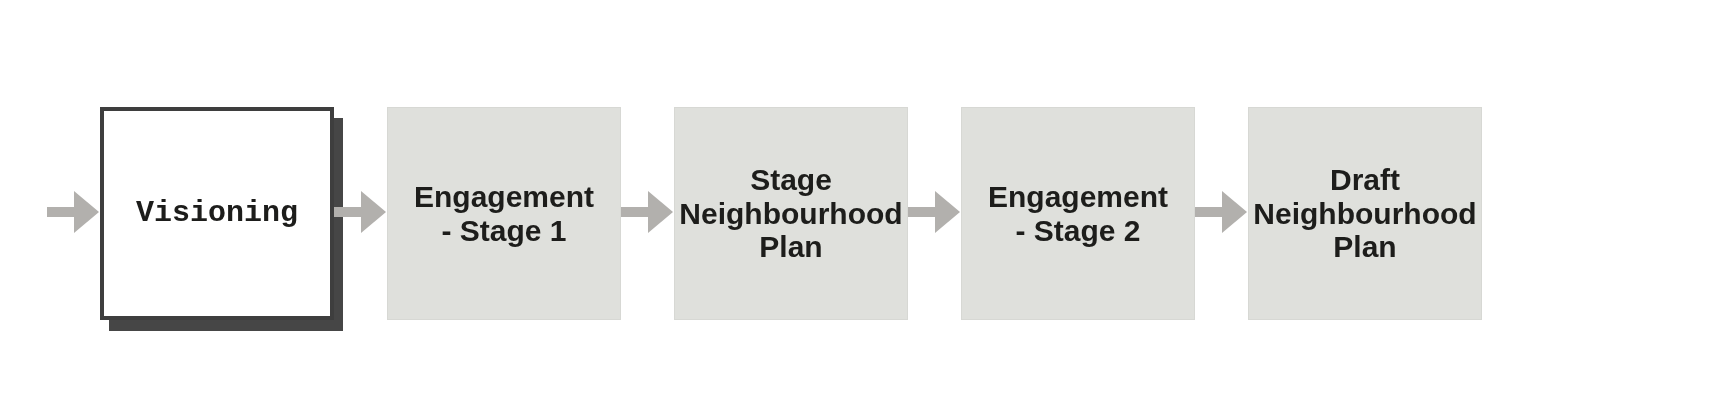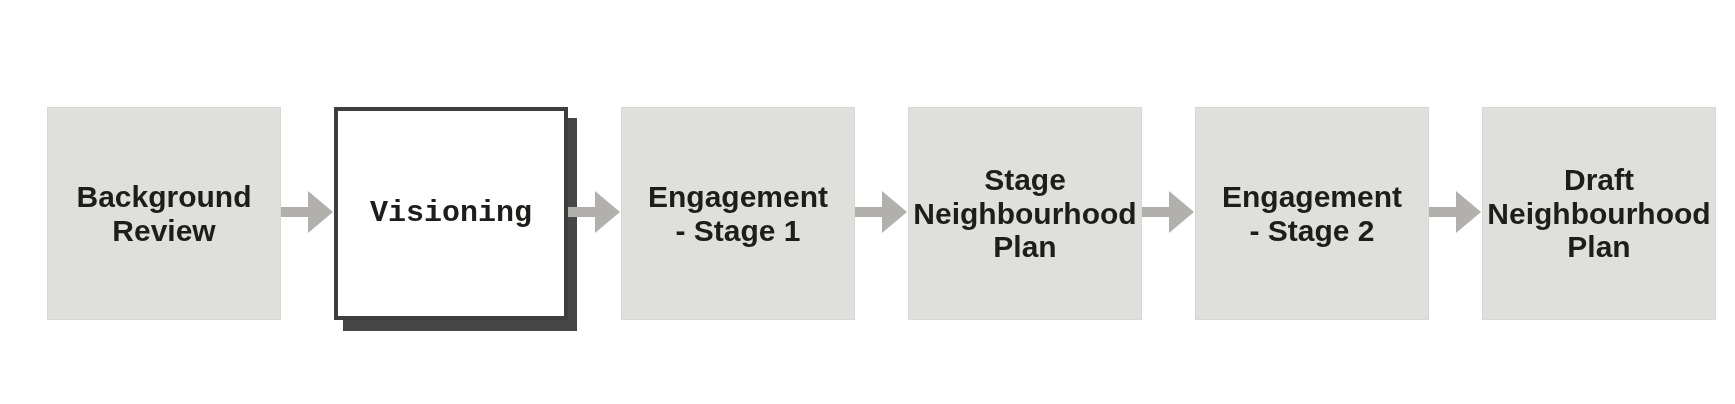--- a/index.html
+++ b/index.html
@@ -67,24 +67,20 @@
     margin-top:-3px;
     color:var(--arrow);
   }
   .arrow svg{display:block;}
 </style>
 </head>
 <body>
 
 <div class="canvas">
   <div class="flow-row" id="flow-row">
-      <div class="step-box">
-    <span class="step-label">Background
-Review</span>
-  </div>
       <div class="arrow">
     <svg width="53" height="44" viewBox="0 0 53 44" preserveAspectRatio="none" aria-hidden="true">
       <rect x="0" y="17" width="29" height="10" fill="currentColor"></rect>
       <polygon points="27,1 52,22 27,43" fill="currentColor"></polygon>
     </svg>
   </div>
       <div class="step-box highlighted">
     <span class="step-label">Visioning</span>
   </div>
       <div class="arrow">

